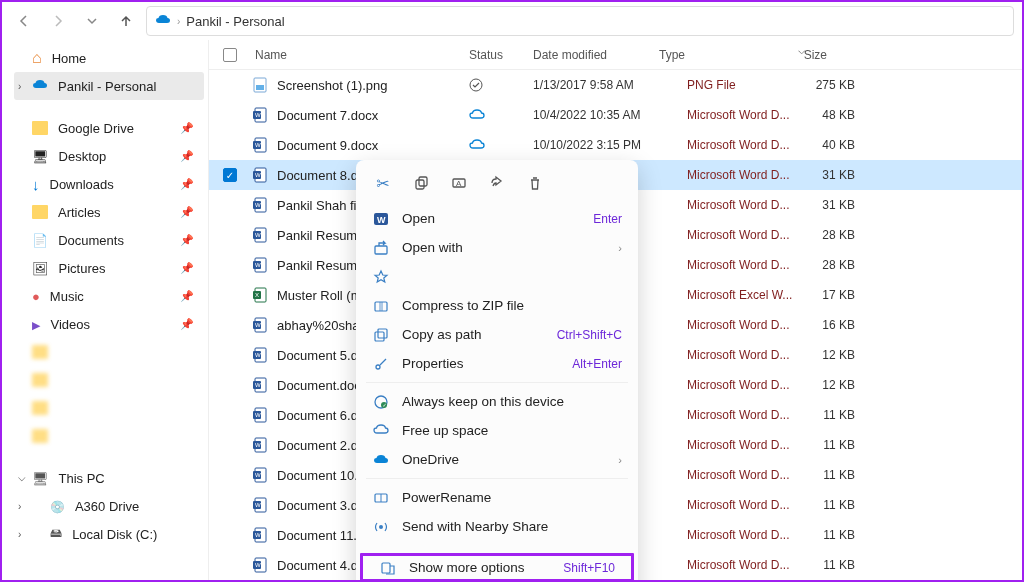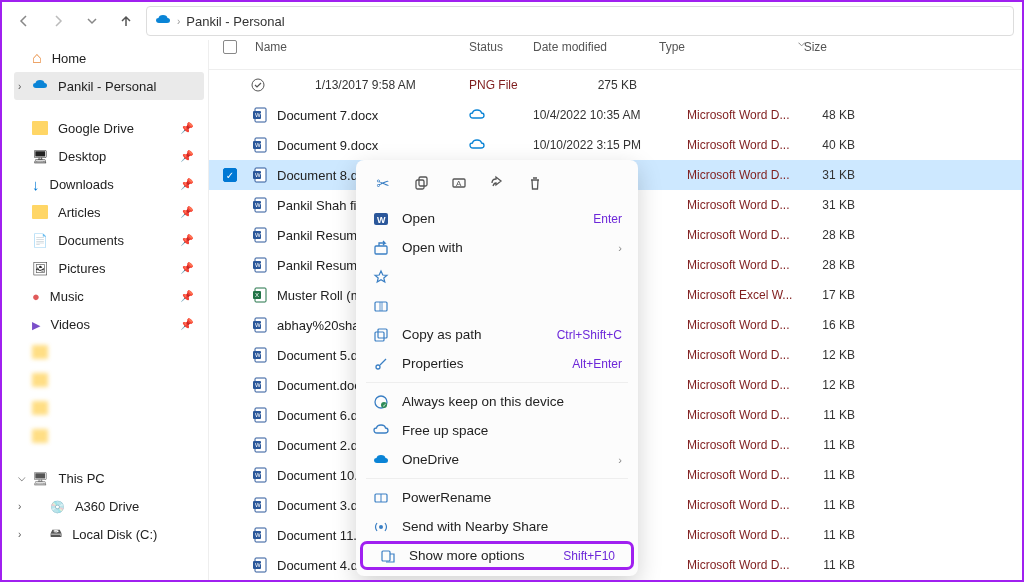--- a/index.html
+++ b/index.html
@@ -20,21 +20,21 @@
 .sb-item.selected { background: #eaeaea; }
 .sb-item.sub { padding-left: 36px; }
 .sb-chevron { position: absolute; left: 4px; font-size: 10px; color: #555; }
 .sb-pin { position: absolute; right: 10px; color: #777; font-size: 11px; }
 .sb-gap { height: 14px; }
 .sb-folder { width: 16px; height: 14px; background: #ffd666; border-radius: 1px; display: inline-block; }
 .sb-folder.blur { filter: blur(2px); opacity: 0.8; }
 
 
 .content { flex: 1; display: flex; flex-direction: column; border-left: 1px solid #eee; }
-.col-header { display: flex; height: 30px; font-size: 12px; color: #555; border-bottom: 1px solid #eee; }
+.col-header { display: flex; align-items: center; height: 30px; font-size: 12px; color: #555; border-bottom: 1px solid #eee; }
 .col-cb { width: 42px; display: flex; justify-content: center; }
 .col-name { width: 218px; padding-left: 4px; }
 .col-status { width: 64px; }
 .col-date { width: 126px; }
 .col-type { width: 112px; }
 .col-size { width: 66px; text-align: right; padding-right: 10px; position: relative; }
 .sort-chev { position: absolute; right: 32px; top: -2px; font-size: 9px; color: #555; }
 
 .rows { flex: 1; overflow: hidden; }
 .row { display: flex; align-items: center; height: 30px; font-size: 13px; color: #222; }
@@ -54,21 +54,21 @@
 
 .context-menu { position: absolute; left: 354px; top: 158px; width: 282px; background: #fcfcfc; border-radius: 8px; box-shadow: 0 8px 24px rgba(0,0,0,0.18); padding: 6px 0; z-index: 50; }
 .cm-toprow { display: flex; gap: 16px; padding: 6px 16px 10px; color: #444; }
 .cm-toprow span { width: 22px; height: 22px; display: flex; align-items: center; justify-content: center; font-size: 16px; }
 .cm-item { display: flex; align-items: center; height: 29px; padding: 0 16px; font-size: 13.5px; color: #222; gap: 12px; }
 .cm-icon { width: 18px; display: flex; justify-content: center; color: #3a7fc4; font-size: 15px; }
 .cm-label { flex: 1; }
 .cm-short { font-size: 12px; color: #6d28d9; }
 .cm-chev { color: #888; font-size: 11px; }
 .cm-sep { height: 1px; background: #eee; margin: 4px 10px; }
-.cm-highlight { border: 3px solid #a020f0; border-radius: 7px; margin: 0 4px; }
+.cm-highlight { border: 3px solid #a020f0; border-radius: 1px; margin: 12px 4px; }
 
 
 .icon-home::before { content: "⌂"; font-size: 16px; color: #e88a3c; }
 .icon-cloud { color: #0078d4; }
 .icon-desktop::before { content: "🖥"; font-size: 13px; }
 .icon-download::before { content: "↓"; color: #0078d4; font-weight: bold; font-size: 15px; }
 .icon-pictures::before { content: "🖼"; font-size: 13px; }
 .icon-music::before { content: "●"; color: #e05a5a; font-size: 13px; }
 .icon-video::before { content: "▶"; color: #7a4fc9; font-size: 11px; }
 .icon-docs::before { content: "📄"; font-size: 13px; }
@@ -205,20 +205,29 @@
         </div>
       <div class="col-name">Name</div>
       <div class="col-status">Status</div>
       <div class="col-date">Date modified</div>
       <div class="col-type">Type</div>
       <div class="col-size"><span class="sort-chev">⌵</span><span>Size</span></div>
     </div>
     <div class="rows" id="rows">
         <div class="row">
           <div class="r-cb"></div>
+          <div class="r-name">
+            <span class="ficon">
+              <svg width="16" height="16">
+                <rect x="2" y="1" width="12" height="14" rx="1" fill="#fff" stroke="#7aa8d6"></rect>
+                <rect x="4" y="8" width="8" height="5" fill="#63b0e8"></rect>
+              </svg>
+            </span>
+            <span>Screenshot (1).png</span>
+          </div>
           <div class="r-status">
             <svg width="14" height="14">
               <circle cx="7" cy="7" r="6" fill="none" stroke="#555" stroke-width="1"></circle>
               <path d="M4 7 L6 9 L10 5" stroke="#555" stroke-width="1.2" fill="none"></path>
             </svg>
           </div>
           <div class="r-date">1/13/2017 9:58 AM</div>
           <div class="r-type">PNG File</div>
           <div class="r-size">275 KB</div>
         </div>
@@ -562,20 +571,21 @@
           </svg>
         </span>
       </div>
       <div class="cm-item">
         <span class="cm-icon">
           <svg width="16" height="16">
             <rect x="2" y="4" width="12" height="9" rx="1" fill="none" stroke="#3a7fc4" stroke-width="1.2"></rect>
             <path d="M7 4 L7 13 M9 4 L9 13" stroke="#3a7fc4" stroke-width="0.8"></path>
           </svg>
         </span>
+        <span class="cm-label">Compress to ZIP file</span>
       </div>
       <div class="cm-item">
         <span class="cm-icon">
           <svg width="16" height="16">
             <rect x="2" y="5" width="9" height="9" rx="1" fill="none" stroke="#3a7fc4" stroke-width="1.2"></rect>
             <rect x="5" y="2" width="9" height="9" rx="1" fill="none" stroke="#3a7fc4" stroke-width="1.2"></rect>
           </svg>
         </span>
         <span class="cm-label">Copy as path</span>
         <span class="cm-short">Ctrl+Shift+C</span>

